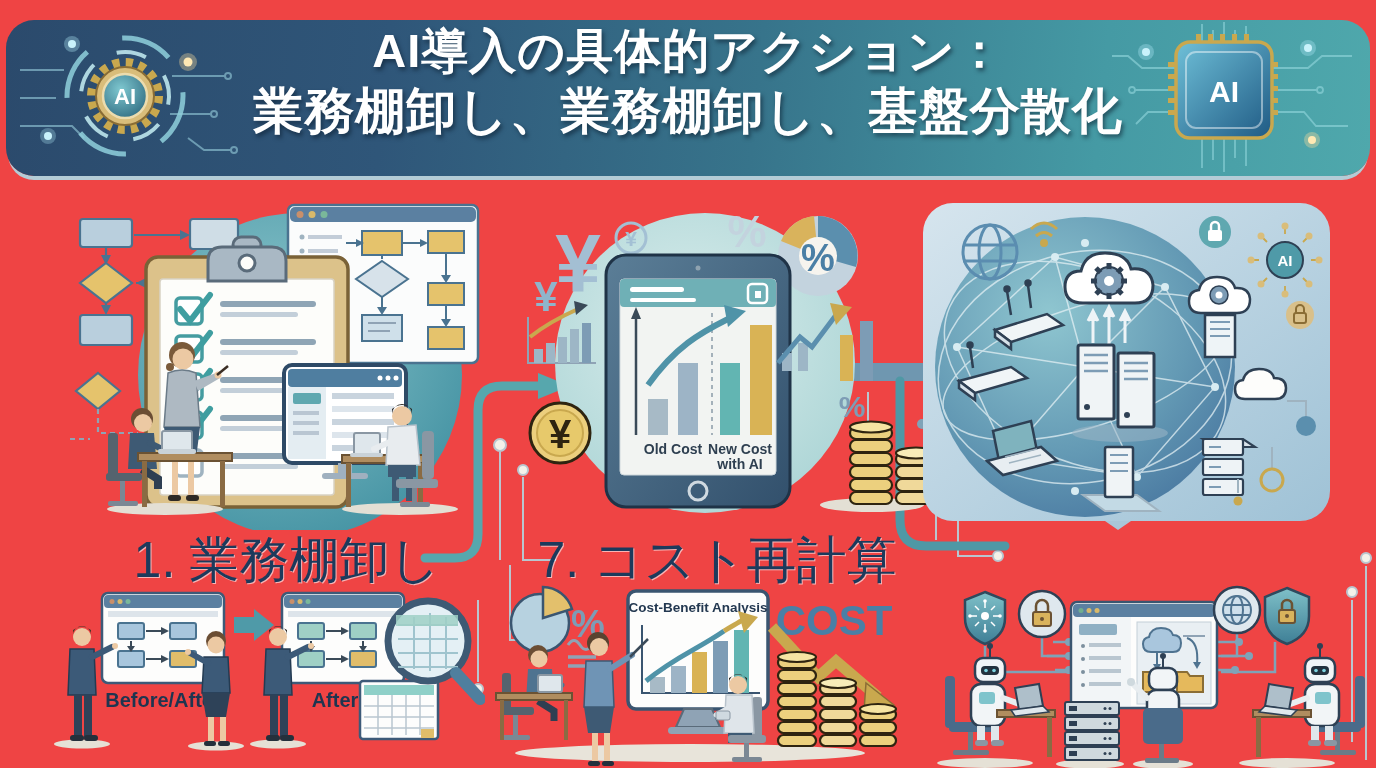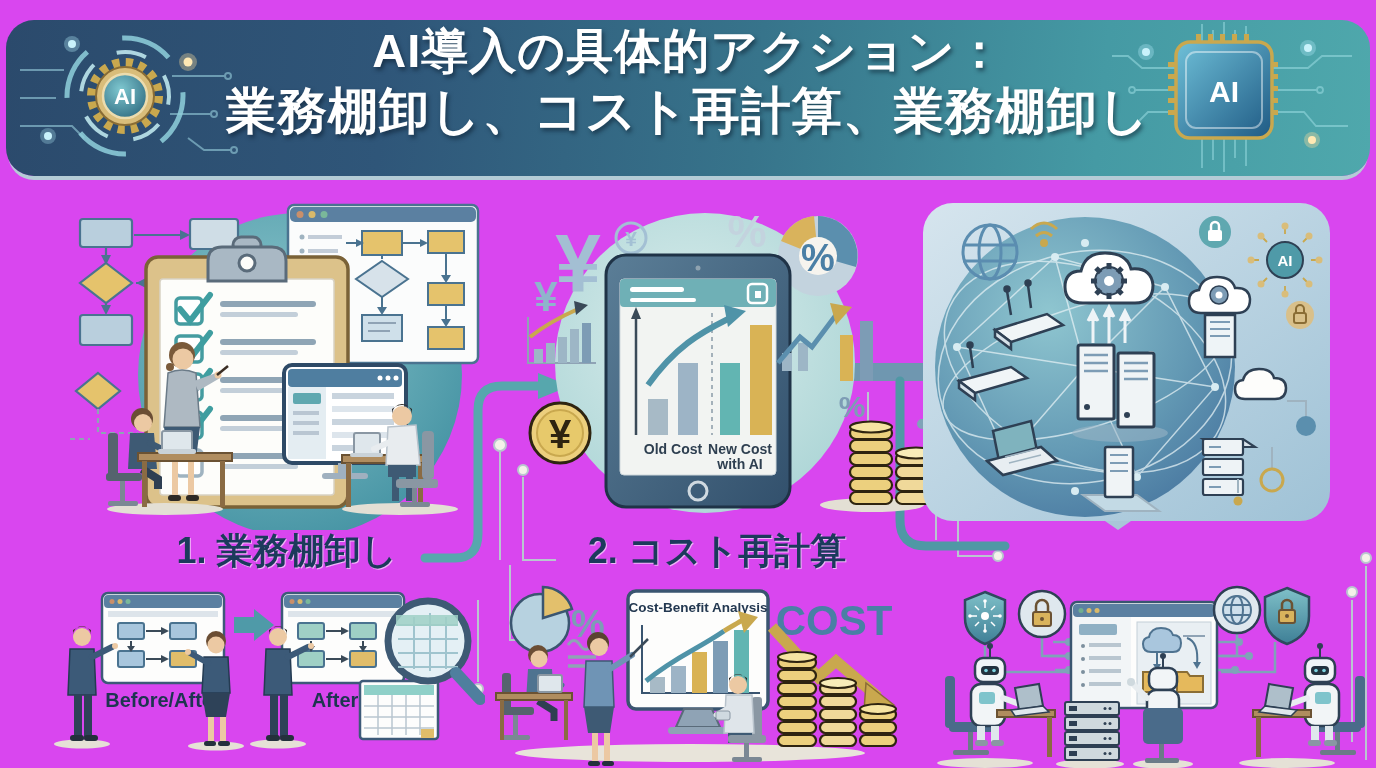--- a/index.html
+++ b/index.html
@@ -1,29 +1,29 @@
 <!DOCTYPE html>
 <html><head>
 <meta charset="utf-8">
 <style>
   html,body{margin:0;padding:0;background:#d8d5cc;}
   *{box-sizing:border-box;}
-  #frame{position:relative;width:1376px;height:768px;background:#d946ef;overflow:hidden;
+  #frame{position:relative;width:1376px;height:768px;background:#ef4444;overflow:hidden;
          font-family:"Liberation Sans","DejaVu Sans",sans-serif;}
   svg{display:block;}
   .abs{position:absolute;}
   
   #banner{position:absolute;left:6px;top:20px;right:6px;height:156px;border-radius:28px;
           background:linear-gradient(96deg,#2b4a6c 0%,#2f5679 28%,#37748b 55%,#459aa4 80%,#4fa8ac 100%);
           box-shadow:0 6px 0 -2px #b4ccd6;}
   #title-wrap{position:absolute;left:50%;top:22px;transform:translateX(-50%);text-align:center;
               color:#fff;white-space:nowrap;z-index:6;text-shadow:2px 3px 4px rgba(8,24,40,.55);}
   #title-line1{font-size:47px;font-weight:bold;letter-spacing:1px;line-height:58px;}
   #title-line2{font-size:50px;font-weight:bold;letter-spacing:1px;line-height:62px;}
-  .step-label{position:absolute;top:527px;transform:translateX(-50%);font-size:36px;font-weight:bold;
+  .step-label{position:absolute;top:527px;transform:translateX(-50%);font-size:50px;font-weight:normal;
               color:#1c3a5c;white-space:nowrap;z-index:4;text-shadow:1px 1px 0 rgba(255,255,255,.6);}
   .cluster{position:absolute;z-index:2;}
   .z1{z-index:1;} .z5{z-index:5;}
 </style>
 </head>
 <body>
 
 <div id="frame">
 
 <svg width="0" height="0" style="position:absolute" aria-hidden="true">
@@ -65,21 +65,21 @@
           <stop offset="0%" stop-color="#7fc0c8"></stop>
           <stop offset="100%" stop-color="#3e7f96"></stop>
         </linearGradient>
  </defs>
 </svg>
 
 <div id="banner"></div>
 
 <div id="title-wrap">
   <div id="title-line1">AI導入の具体的アクション：</div>
-  <div id="title-line2">業務棚卸し、コスト再計算、業務棚卸し</div>
+  <div id="title-line2">業務棚卸し、業務棚卸し、基盤分散化</div>
 </div>
 
 <svg class="abs z5" style="left:20px;top:18px" width="250" height="158" viewBox="0 0 250 158">
   <g stroke="#8fc4d4" stroke-width="2" opacity=".65" fill="none">
     <path d="M0,52 H44 M0,80 H36 M0,108 H52 L64,120 M152,58 H206 M150,96 H192 M168,120 L184,132 H212"></path>
     <circle cx="208" cy="58" r="3"></circle>
         <circle cx="194" cy="96" r="3"></circle>
         <circle cx="214" cy="132" r="3"></circle>
   </g>
   <g>
@@ -556,21 +556,21 @@
   </g>
   <g>
     <path d="M391,222 V206 H372 M357,274 V252 M323,298 V284" stroke="#9fb3c0" stroke-width="2" fill="none"></path>
     <circle cx="391" cy="231" r="10" fill="#5b8fae"></circle>
     <circle cx="357" cy="285" r="11" fill="none" stroke="#c9a84e" stroke-width="3"></circle>
     <circle cx="323" cy="306" r="4.5" fill="#c9a84e"></circle>
   </g>
 </svg>
 
 <div class="step-label" style="left:287px">1. 業務棚卸し</div>
-<div class="step-label" style="left:717px">2. コスト再計算</div>
+<div class="step-label" style="left:717px">7. コスト再計算</div>
 
 <svg class="cluster" style="left:30px;top:585px" width="455" height="183" viewBox="0 0 455 183">
   <g fill="#e5e1d6">
     <ellipse cx="52" cy="159" rx="28" ry="4.5"></ellipse>
         <ellipse cx="186" cy="161" rx="28" ry="4.5"></ellipse>
         <ellipse cx="248" cy="159" rx="28" ry="4.5"></ellipse>
   </g>
   <g>
     <rect x="72" y="8" width="122" height="90" rx="6" fill="#fdfdfc" stroke="#3d5a78" stroke-width="2.5"></rect>
     <rect x="74" y="10" width="118" height="13" rx="4" fill="#5b80a1"></rect>

